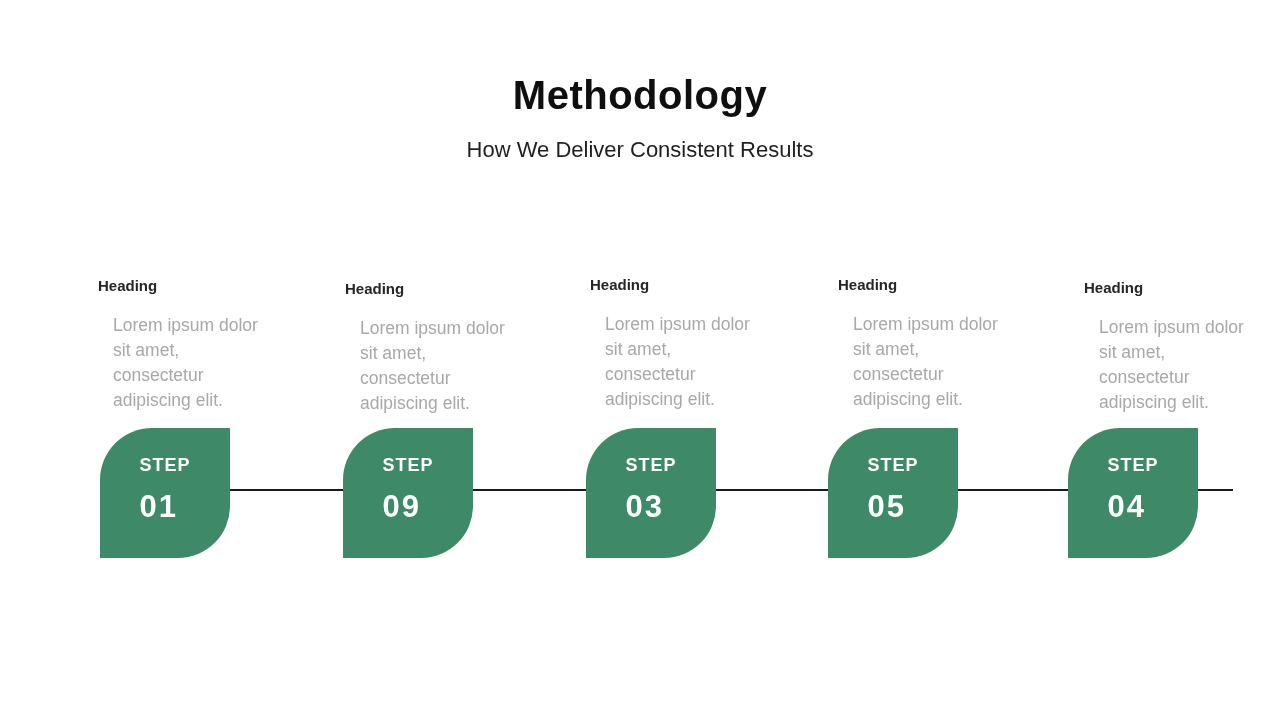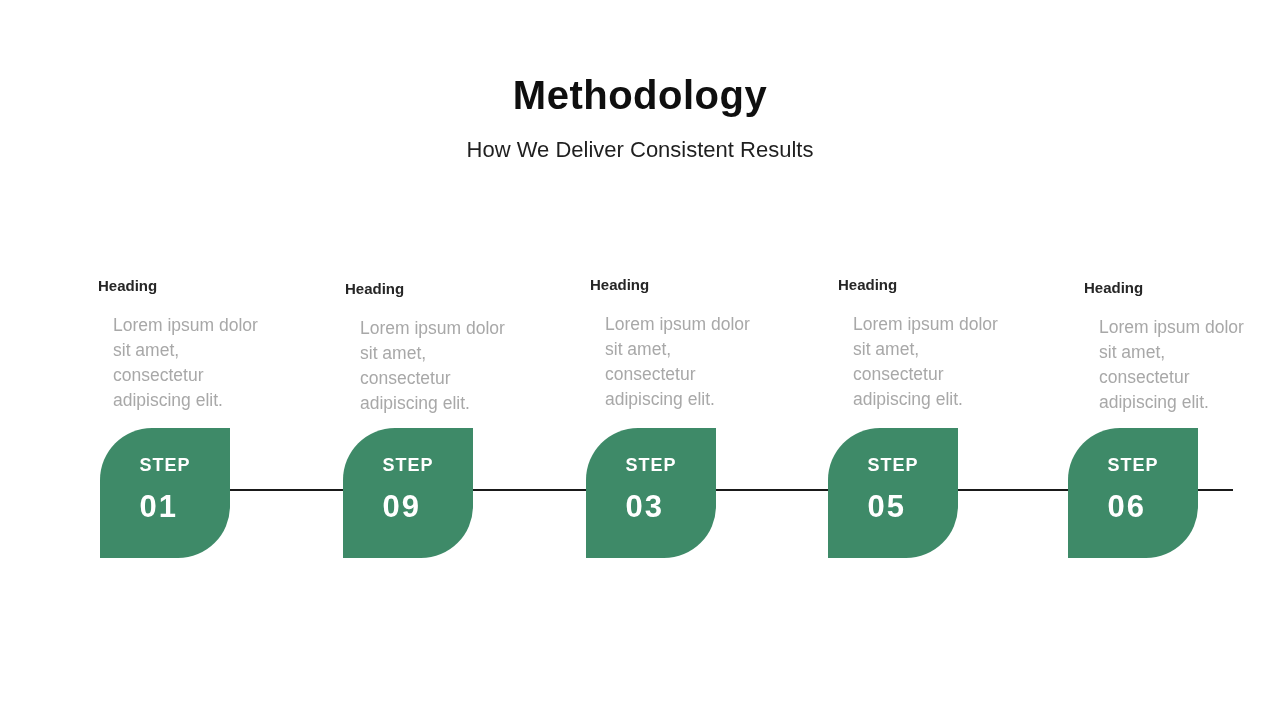--- a/index.html
+++ b/index.html
@@ -179,17 +179,17 @@
   </div>
   <div class="badge b4">
     <div class="badge-inner">
       <span class="badge-label">STEP</span>
       <span class="badge-number">05</span>
     </div>
   </div>
   <div class="badge b5">
     <div class="badge-inner">
       <span class="badge-label">STEP</span>
-      <span class="badge-number">06</span>
+      <span class="badge-number">04</span>
     </div>
   </div>
 
 </div>
 
 </body></html>

